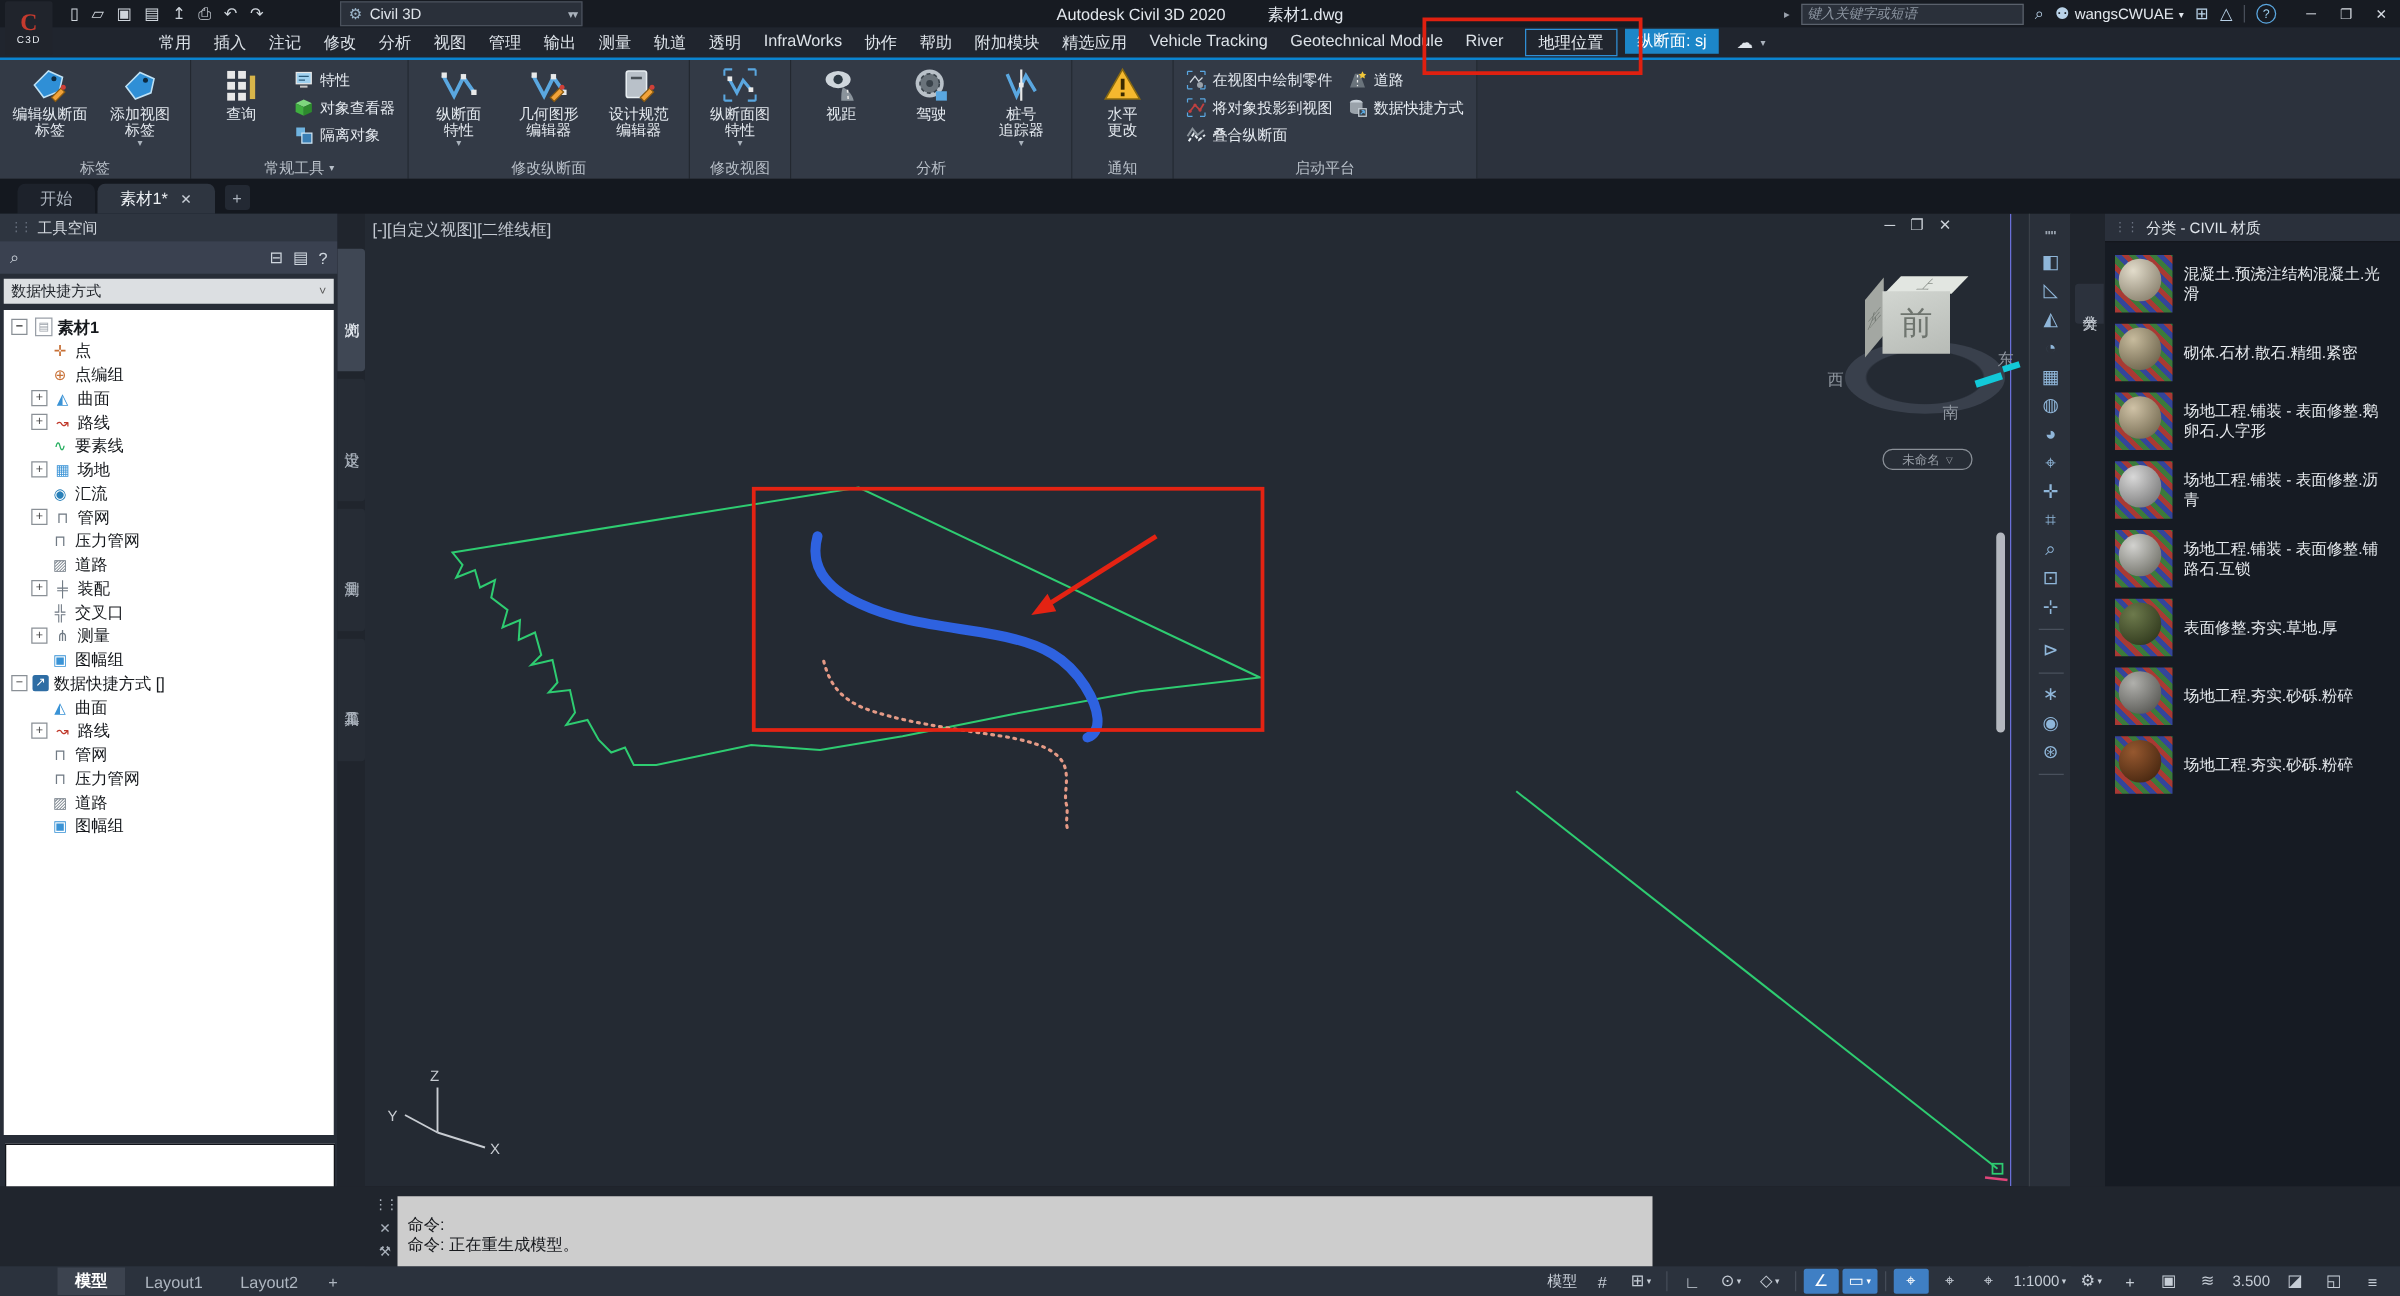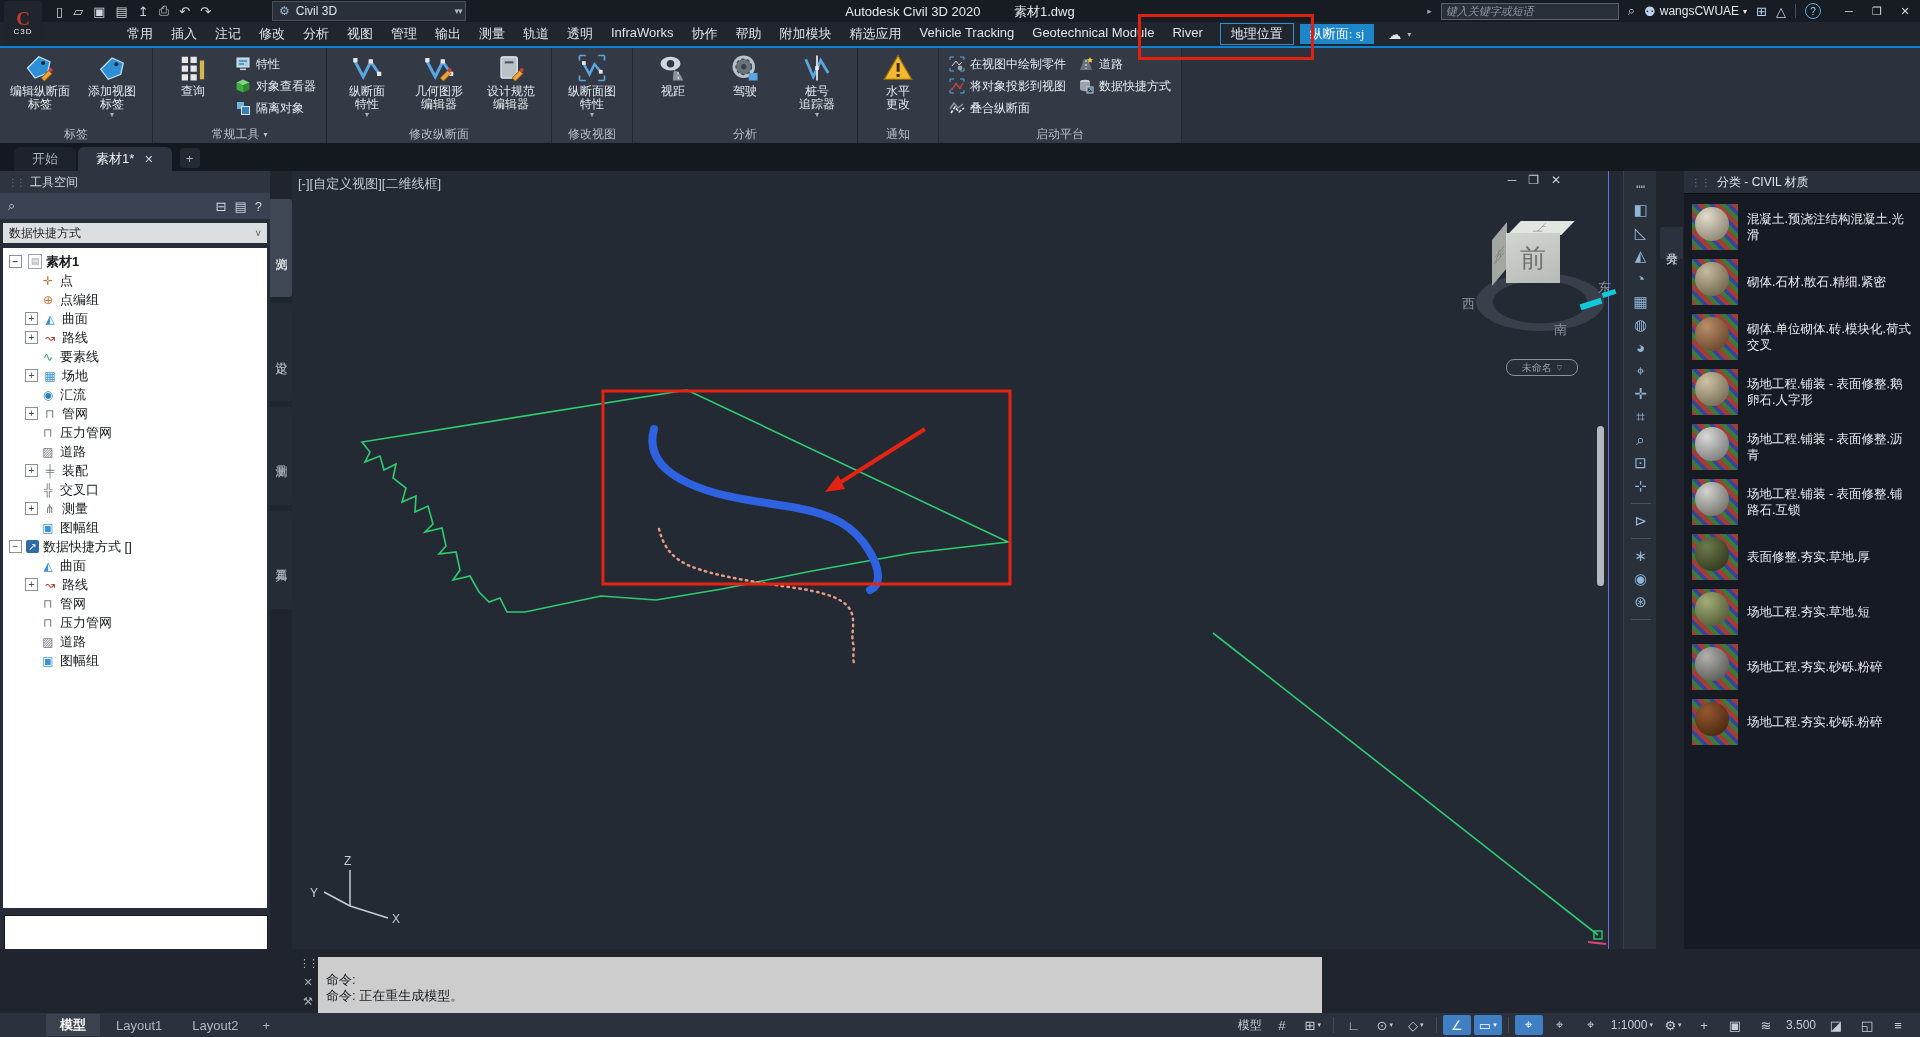--- a/index.html
+++ b/index.html
@@ -23,21 +23,21 @@
   .ic-search::placeholder{color:#8d96a2;font-style:italic;}
   .ic-glyph{font-size:13px;color:#b9d2e8;}
   .ic-user{display:flex;align-items:center;gap:4px;font-size:12px;color:#e3e8ee;}
   .ic-sep{width:1px;height:14px;background:#474e59;}
   .winbtns{display:flex;gap:2px;margin-left:6px;}
   .winbtn{width:26px;height:18px;display:flex;align-items:center;justify-content:center;color:#d6dbe2;font-size:11px;}
   
   .menubar{position:absolute;left:0;top:22px;width:1920px;height:24px;background:#20252e;border-bottom:2px solid #0a84d0;display:flex;align-items:center;}
   #menutabs{display:flex;margin-left:118px;}
   .mtab{padding:2px 9px;font-size:13px;color:#dde3e9;white-space:nowrap;}
-  #ctxtabs{display:flex;gap:6px;margin-left:8px;align-items:center;font-family:Liberation Serif, serif;}
+  #ctxtabs{display:flex;gap:6px;margin-left:8px;align-items:flex-start;}
   .ctxtab{padding:1px 10px;font-size:13px;white-space:nowrap;}
   .ctxtab.outlined{border:1px solid #2f8fd6;color:#e7ecf1;}
   .ctxtab.filled{background:#1c86c8;color:#fff;}
   .ribbonextras{display:flex;gap:6px;align-items:center;margin-left:14px;color:#dfe4ea;}
   .ribbonextras .dd{font-size:8px;color:#aab2bc;}
   
   .redbox{position:absolute;left:1138px;top:14px;width:170px;height:40px;border:3px solid #e02010;z-index:60;pointer-events:none;}
   
   .ribbon{position:absolute;left:0;top:48px;width:1920px;height:95px;background:#2c323d;display:flex;}
   .rpanel{height:95px;background:#333a46;border-right:1px solid #232830;display:flex;flex-direction:column;}
@@ -736,26 +736,20 @@
           <div class="matname">混凝土.预浇注结构混凝土.光滑</div>
         </div>
         <div class="matitem">
           <div class="matthumb">
             <div class="matsphere" style="background: radial-gradient(circle at 34% 28%, rgb(199, 187, 157), rgb(115, 106, 82) 78%);"></div>
           </div>
           <div class="matname">砌体.石材.散石.精细.紧密</div>
         </div>
         <div class="matitem">
           <div class="matthumb">
-            <div class="matsphere" style="background: radial-gradient(circle at 34% 28%, rgb(185, 142, 106), rgb(110, 74, 48) 78%);"></div>
-          </div>
-          <div class="matname">砌体.单位砌体.砖.模块化.荷式交叉</div>
-        </div>
-        <div class="matitem">
-          <div class="matthumb">
             <div class="matsphere" style="background: radial-gradient(circle at 34% 28%, rgb(207, 194, 166), rgb(122, 112, 87) 78%);"></div>
           </div>
           <div class="matname">场地工程.铺装 - 表面修整.鹅卵石.人字形</div>
         </div>
         <div class="matitem">
           <div class="matthumb">
             <div class="matsphere" style="background: radial-gradient(circle at 34% 28%, rgb(216, 216, 216), rgb(128, 128, 128) 78%);"></div>
           </div>
           <div class="matname">场地工程.铺装 - 表面修整.沥青</div>
         </div>
@@ -763,26 +757,20 @@
           <div class="matthumb">
             <div class="matsphere" style="background: radial-gradient(circle at 34% 28%, rgb(210, 210, 207), rgb(119, 119, 111) 78%);"></div>
           </div>
           <div class="matname">场地工程.铺装 - 表面修整.铺路石.互锁</div>
         </div>
         <div class="matitem">
           <div class="matthumb">
             <div class="matsphere" style="background: radial-gradient(circle at 34% 28%, rgb(109, 122, 76), rgb(52, 61, 32) 78%);"></div>
           </div>
           <div class="matname">表面修整.夯实.草地.厚</div>
-        </div>
-        <div class="matitem">
-          <div class="matthumb">
-            <div class="matsphere" style="background: radial-gradient(circle at 34% 28%, rgb(163, 173, 119), rgb(87, 96, 58) 78%);"></div>
-          </div>
-          <div class="matname">场地工程.夯实.草地.短</div>
         </div>
         <div class="matitem">
           <div class="matthumb">
             <div class="matsphere" style="background: radial-gradient(circle at 34% 28%, rgb(176, 176, 172), rgb(95, 95, 91) 78%);"></div>
           </div>
           <div class="matname">场地工程.夯实.砂砾.粉碎</div>
         </div>
         <div class="matitem">
           <div class="matthumb">
             <div class="matsphere" style="background: radial-gradient(circle at 34% 28%, rgb(150, 88, 47), rgb(76, 42, 18) 78%);"></div>

